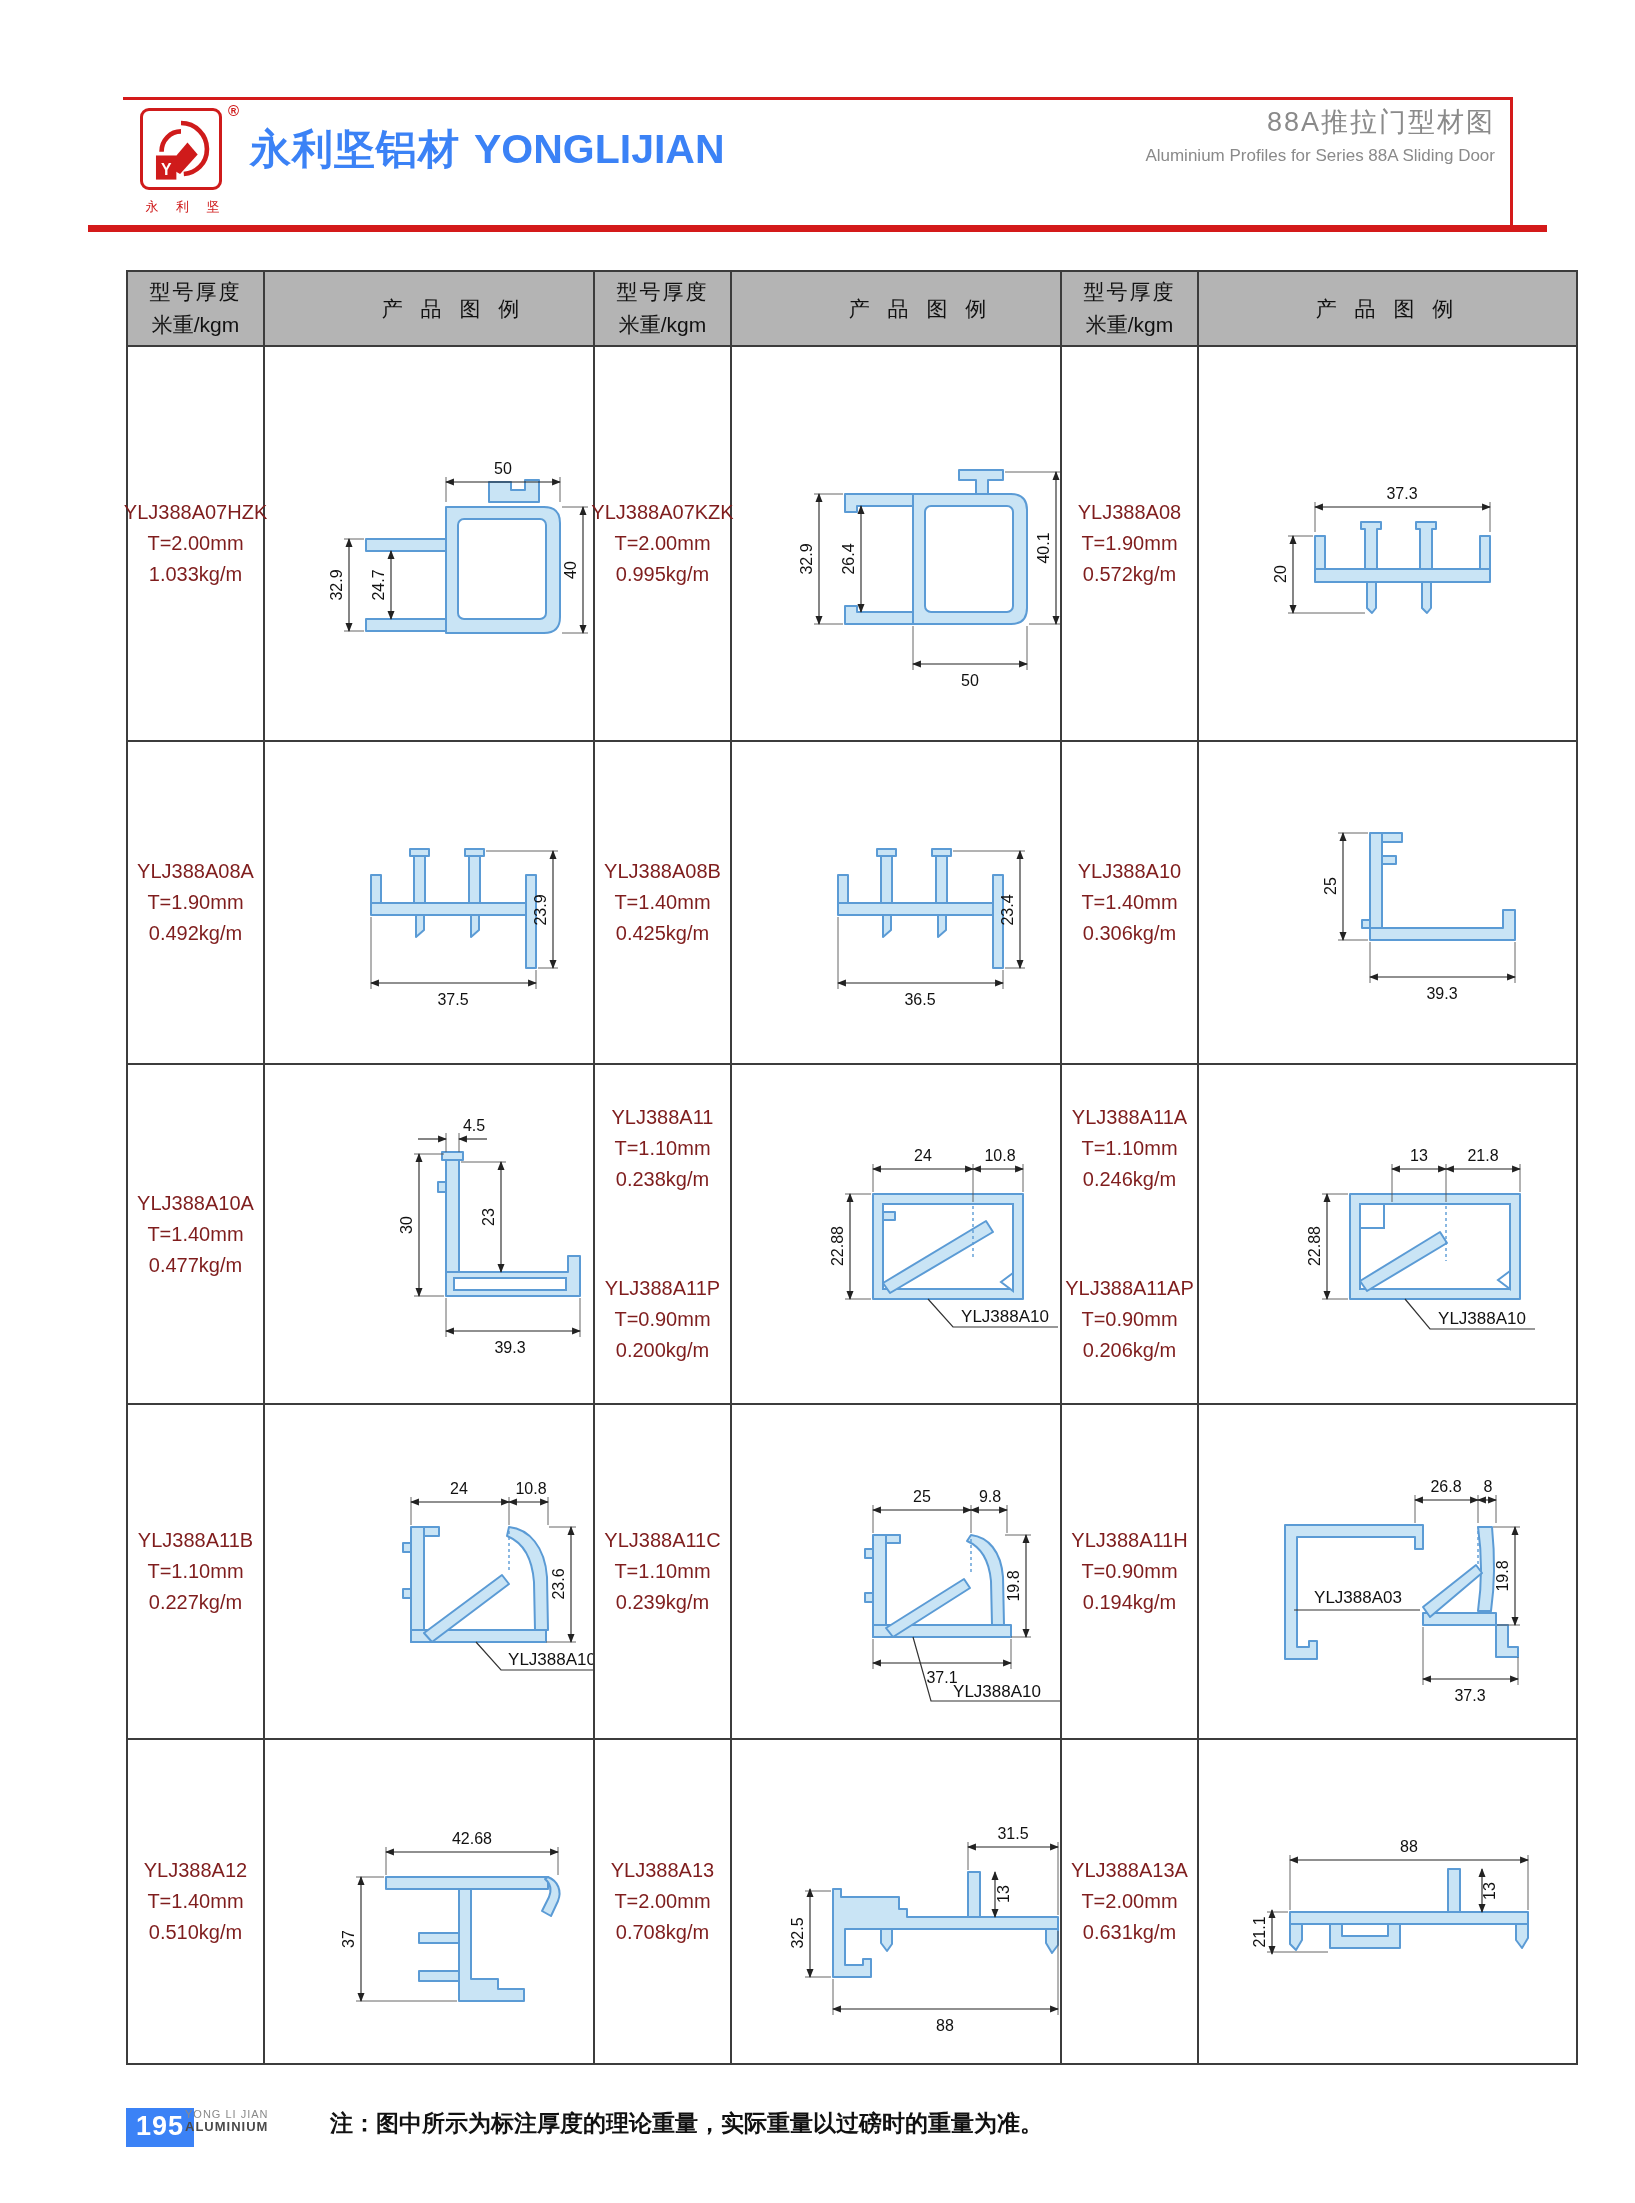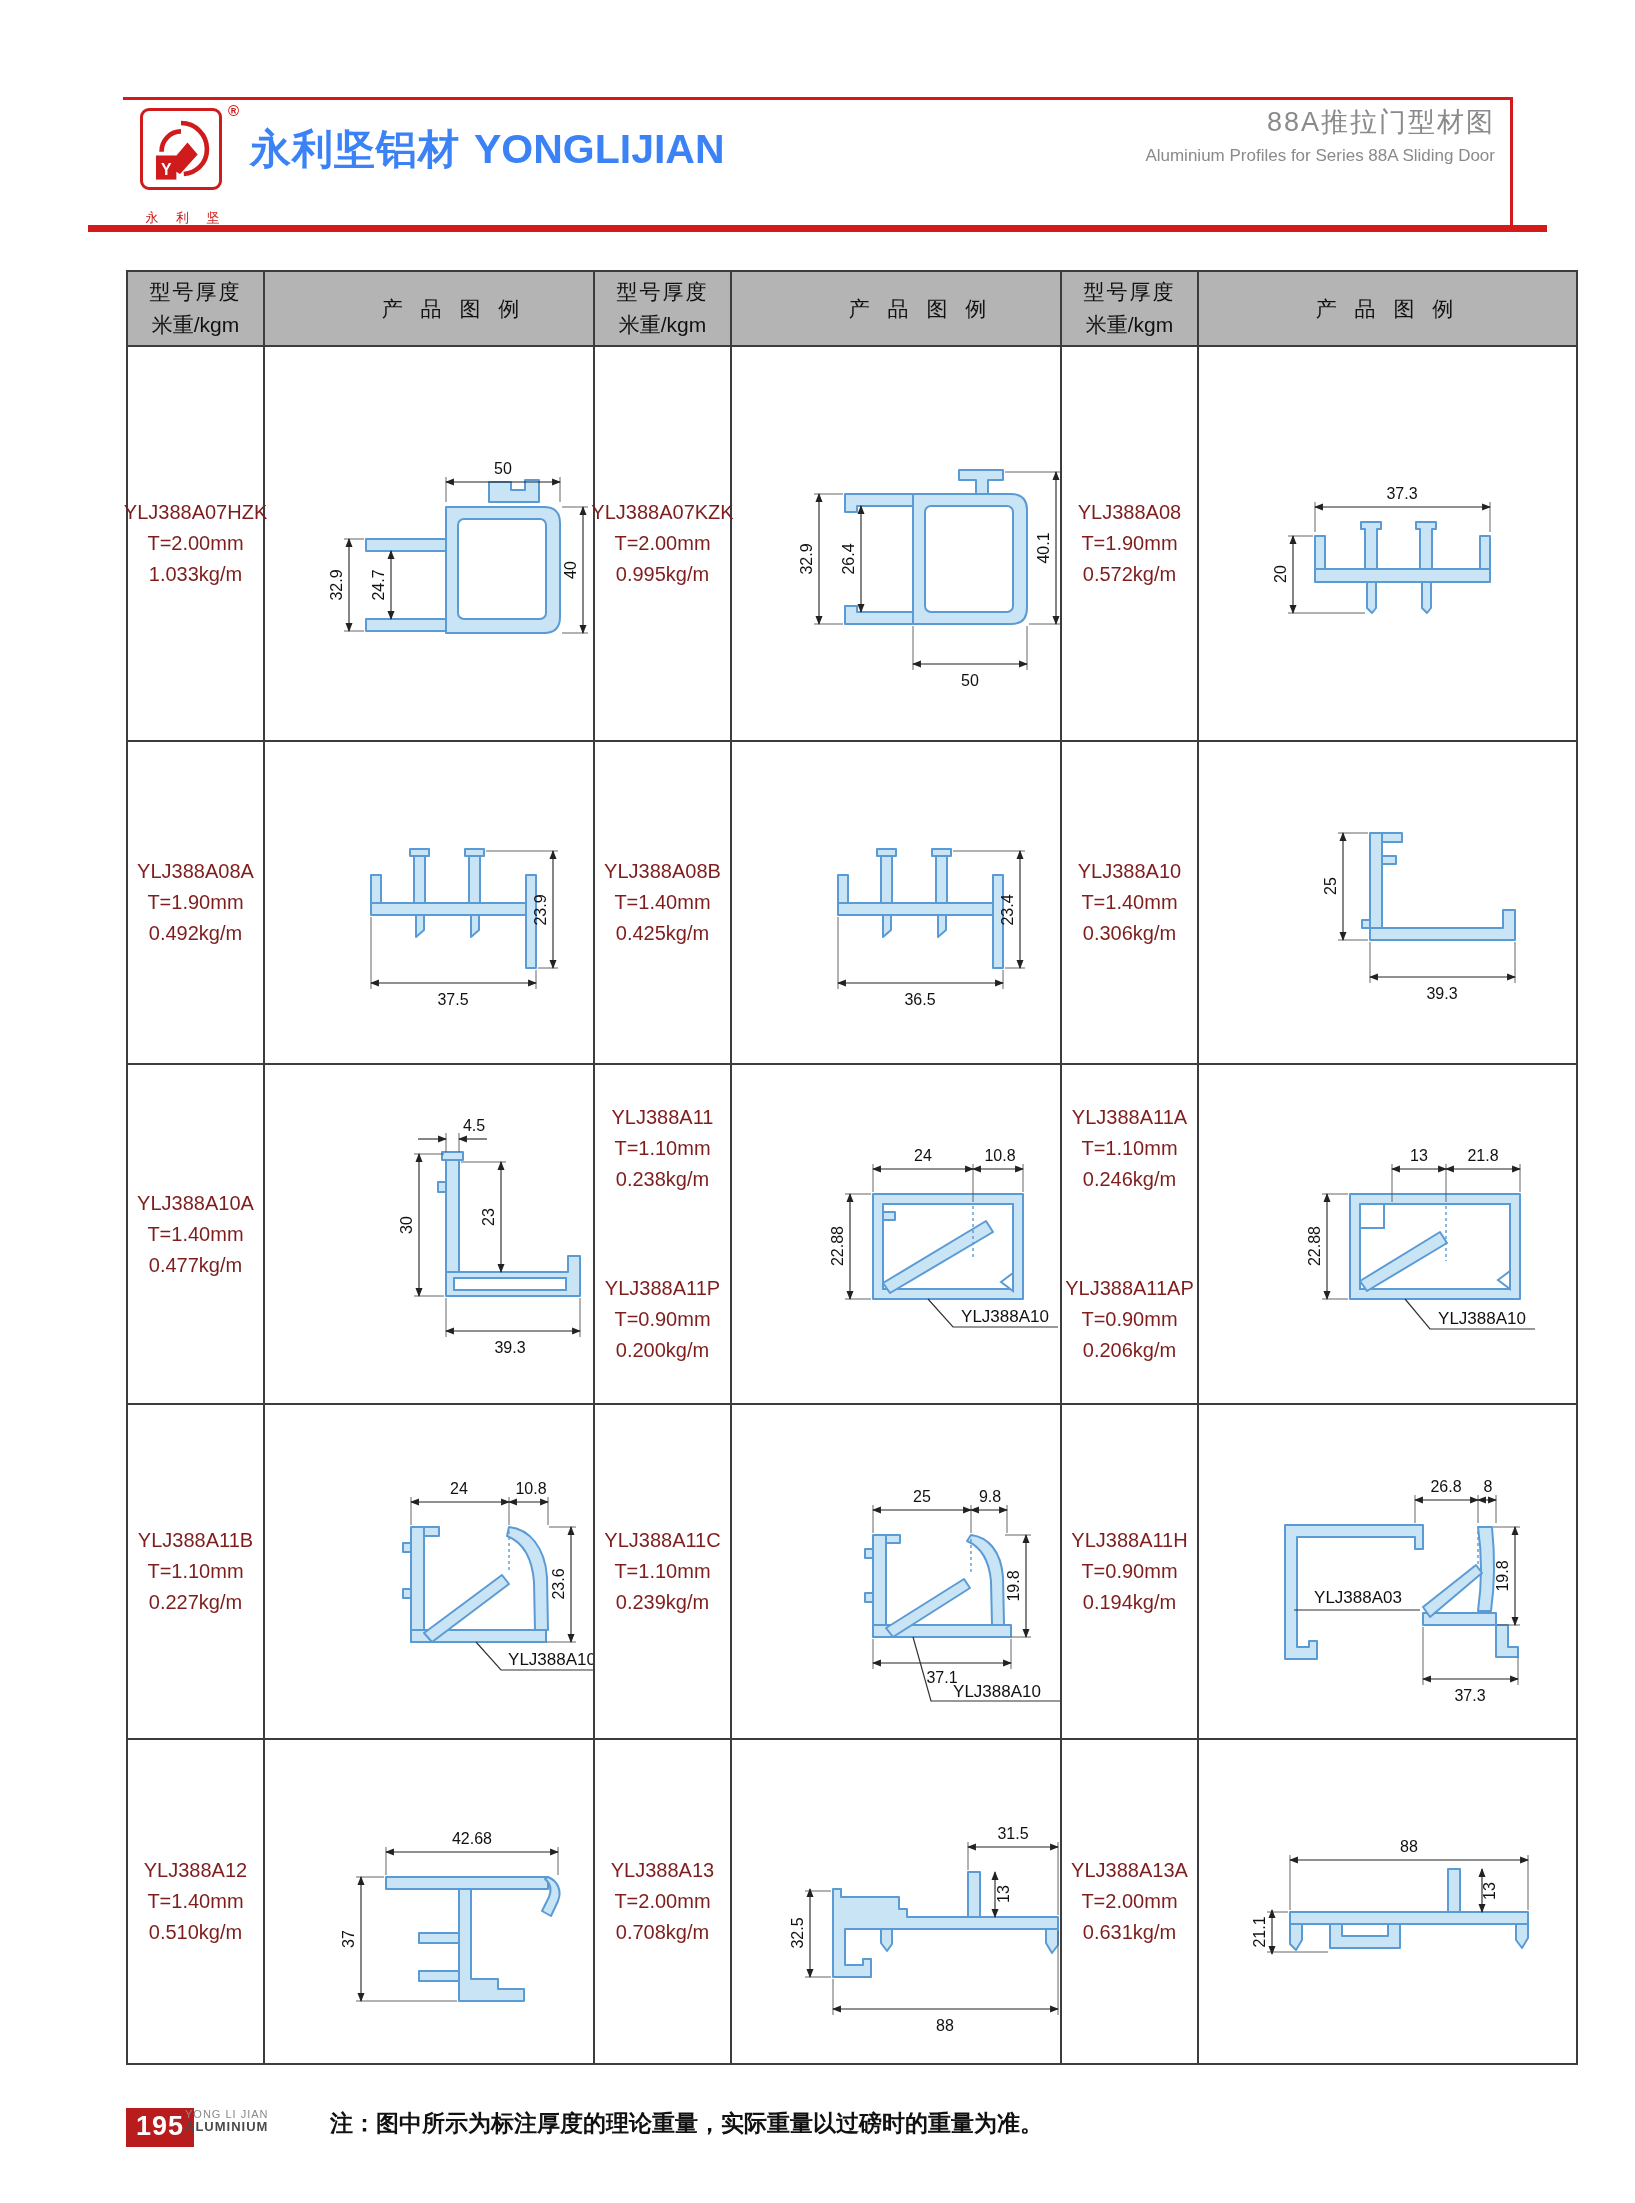--- a/index.html
+++ b/index.html
@@ -4,21 +4,21 @@
 <style>
   html,body{margin:0;padding:0;background:#fff;}
   .page{position:relative;width:1635px;height:2203px;background:#fff;font-family:"Liberation Sans",sans-serif;overflow:hidden;}
   
   .hdr-topline{position:absolute;left:123px;top:97px;width:1390px;height:3px;background:#d41a1a;}
   .hdr-rightline{position:absolute;left:1510px;top:97px;width:3px;height:135px;background:#d41a1a;}
   .hdr-rule{position:absolute;left:88px;top:225px;width:1459px;height:7px;background:#d41a1a;}
   .logo{position:absolute;left:140px;top:108px;width:92px;}
   .logo-box{width:82px;height:82px;border:3px solid #cf1b1b;border-radius:9px;box-sizing:border-box;}
   .logo-reg{position:absolute;left:88px;top:-6px;color:#cf1b1b;font-size:15px;font-weight:bold;}
-  .logo-sub{margin-top:19px;color:#cf1b1b;font-size:13px;letter-spacing:7px;text-align:center;white-space:nowrap;}
+  .logo-sub{margin-top:8px;color:#cf1b1b;font-size:13px;letter-spacing:7px;text-align:center;white-space:nowrap;}
   .company{position:absolute;left:250px;top:122px;color:#3b82f6;font-size:41px;font-weight:800;letter-spacing:1px;white-space:nowrap;}
   .company .en{margin-left:14px;letter-spacing:0px;}
   .titleblk{position:absolute;right:140px;top:104px;text-align:right;color:#8a8a8a;}
   .title-cn{font-size:27px;letter-spacing:2px;}
   .title-en{font-size:17px;margin-top:6px;}
   
   .tgroup{position:absolute;top:270px;width:518px;box-sizing:border-box;border:2px solid #3c3c3c;display:grid;grid-template-columns:137px 1fr;grid-template-rows:75px 395px 323px 340px 335px auto;background:#fff;}
   .g1{left:126px;height:1795px;} .g2{left:593px;height:1795px;} .g3{left:1060px;height:1795px;}
   .tc{border-right:2px solid #3c3c3c;border-bottom:2px solid #3c3c3c;display:flex;align-items:center;justify-content:center;box-sizing:border-box;}
   .tc.last{border-right:none;} .tc.bot{border-bottom:none;}
@@ -32,21 +32,21 @@
   
   .prof{fill:#c9e4f5;stroke:#5b9bd5;stroke-width:2;stroke-linejoin:round;}
   .hole{fill:#fff;stroke:#5b9bd5;stroke-width:2;}
   .dim{stroke:#222;stroke-width:1.1;fill:none;}
   .ext{stroke:#555;stroke-width:0.9;fill:none;}
   .ldr{stroke:#333;stroke-width:1.2;fill:none;}
   .ser{stroke:#5b9bd5;stroke-width:1.4;stroke-dasharray:3,3;fill:none;}
   text.dt{font-family:"Liberation Sans",sans-serif;font-size:16px;fill:#111;}
   text.ref{font-family:"Liberation Sans",sans-serif;font-size:17px;fill:#111;}
   
-  .badge{position:absolute;left:126px;top:2108px;background:#b91c1c;color:#fff;font-size:27px;font-weight:bold;padding:3px 10px 5px 10px;letter-spacing:1px;}
+  .badge{position:absolute;left:126px;top:2108px;background:#3b82f6;color:#fff;font-size:27px;font-weight:bold;padding:3px 10px 5px 10px;letter-spacing:1px;}
   .brand{position:absolute;left:185px;top:2108px;line-height:1.1;}
   .brand .b1{font-size:11px;color:#8a8a8a;letter-spacing:1px;}
   .brand .b2{font-size:13px;color:#4a4a4a;font-weight:bold;letter-spacing:1px;}
   .note{position:absolute;left:330px;top:2108px;width:900px;text-align:left;font-size:23px;font-weight:600;color:#111;}
 </style>
 </head>
 <body>
 
 <svg width="0" height="0" style="position:absolute" aria-hidden="true">
   <defs>

